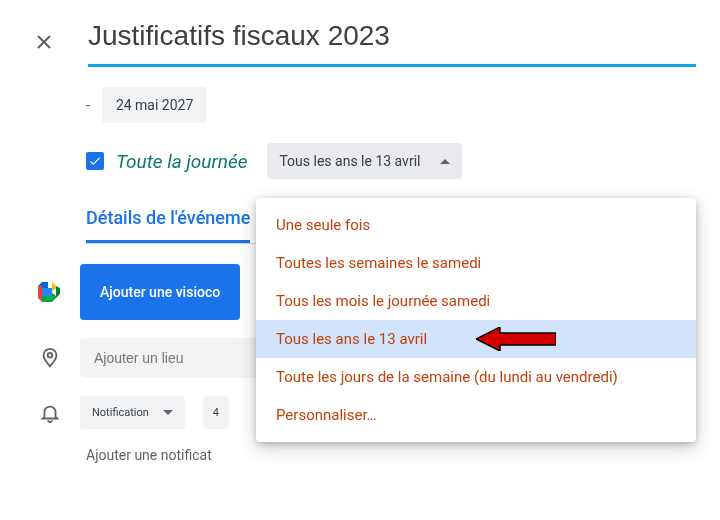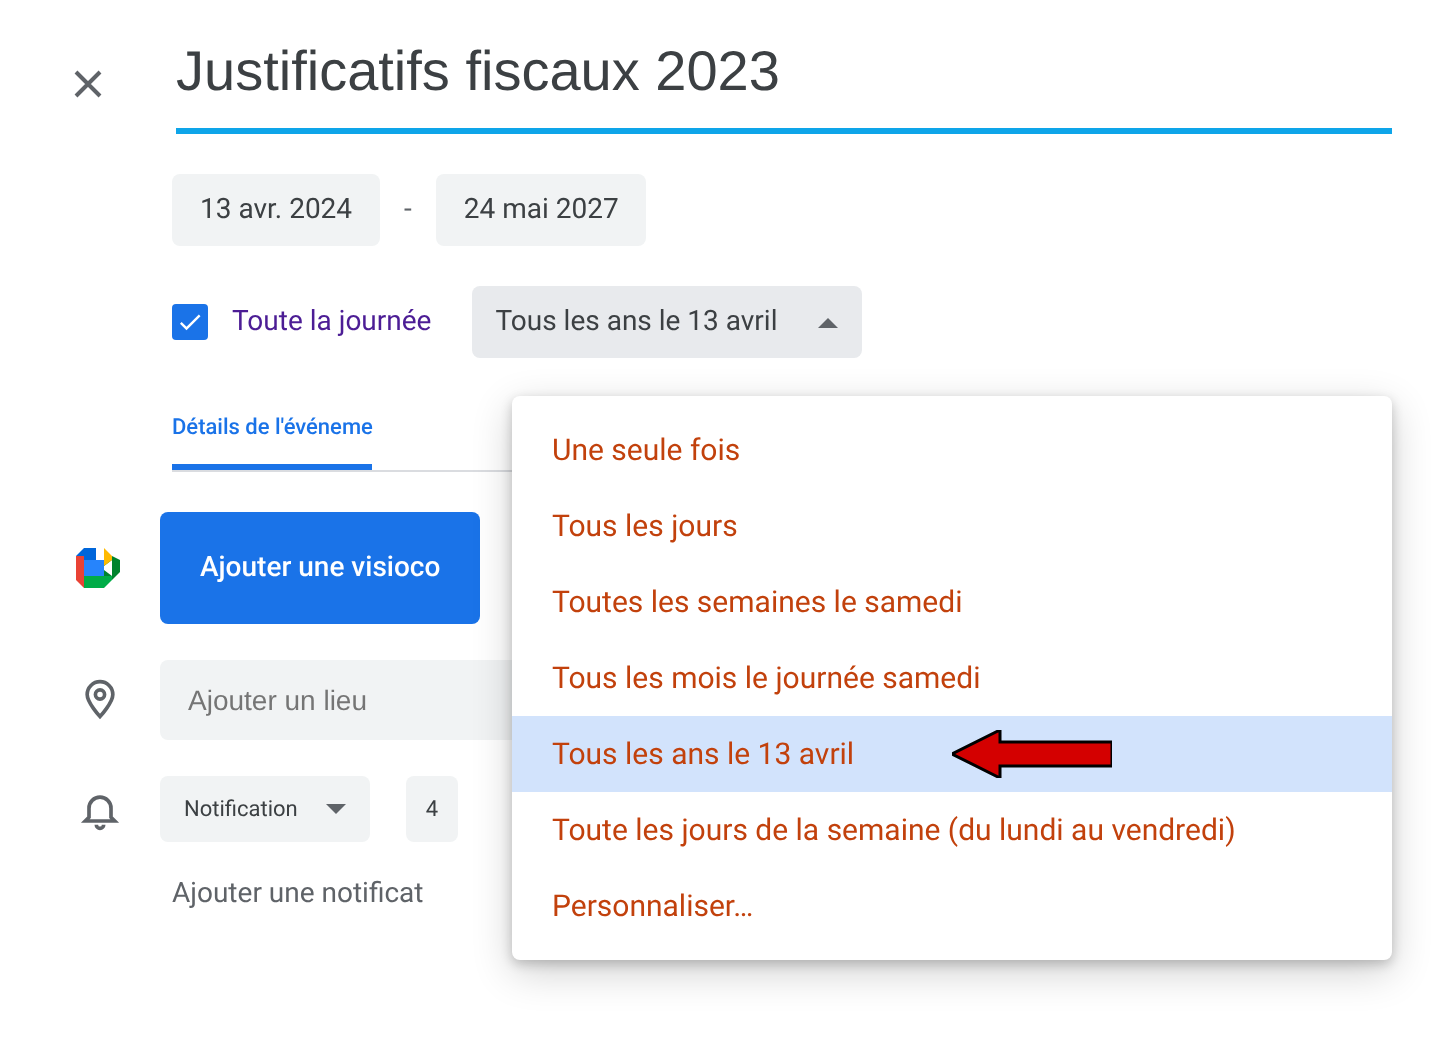--- a/index.html
+++ b/index.html
@@ -69,21 +69,21 @@
     width: 18px;
     height: 18px;
     background: #1a73e8;
     border-radius: 2px;
     display: flex;
     align-items: center;
     justify-content: center;
     cursor: pointer;
   }
   .checkbox svg { width: 14px; height: 14px; fill: #fff; }
-  .allday-label { font-size: 14px; color: #4c1d95; }
+  .allday-label { font-size: 19px; color: #0f766e; font-style: italic; }
   .recurrence-chip {
     background: #e8eaed;
     border-radius: 4px;
     padding: 10px 12px;
     font-size: 14px;
     color: #3c4043;
     display: flex;
     align-items: center;
     gap: 20px;
     cursor: pointer;
@@ -97,21 +97,21 @@
   }
   .tabs {
     display: flex;
     gap: 24px;
     border-bottom: 1px solid #dadce0;
     margin-bottom: 20px;
     width: 560px;
   }
   .tab {
     padding: 0 0 12px 0;
-    font-size: 11px;
+    font-size: 18px;
     font-weight: 500;
     color: #1a73e8;
     border-bottom: 3px solid #1a73e8;
     cursor: pointer;
   }
   .row {
     display: flex;
     align-items: center;
     gap: 18px;
     margin-bottom: 18px;
@@ -209,21 +209,20 @@
   <div class="close-btn">
     <svg viewBox="0 0 24 24" fill="none" stroke="currentColor" stroke-width="2">
       <path d="M18 6L6 18M6 6l12 12"></path>
     </svg>
   </div>
   <input class="title-input" value="Justificatifs fiscaux 2023" style="">
 </div>
 
 <div class="content">
   <div class="date-row">
-    <div class="date-chip">13 avr. 2024</div>
     <div class="date-sep">-</div>
     <div class="date-chip">24 mai 2027</div>
   </div>
 
   <div class="allday-row">
     <div class="checkbox">
       <svg viewBox="0 0 24 24">
           <path d="M9 16.17L4.83 12l-1.42 1.41L9 19 21 7l-1.41-1.41z"></path>
         </svg>
     </div>
@@ -276,21 +275,20 @@
     <div class="notif-select" style="padding:10px 10px;">
       <span>4</span>
     </div>
   </div>
 
   <div class="add-notif-link">Ajouter une notificat</div>
 </div>
 
 <div class="dropdown">
   <div class="dropdown-item">Une seule fois</div>
-  <div class="dropdown-item">Tous les jours</div>
   <div class="dropdown-item">Toutes les semaines le samedi</div>
   <div class="dropdown-item">Tous les mois le journée samedi</div>
   <div class="dropdown-item selected">
     <span>Tous les ans le 13 avril</span>
     <span class="arrow-pointer">
       <svg width="80" height="24" viewBox="0 0 80 24">
         <polygon points="0,12 24,0 24,6 80,6 80,18 24,18 24,24" fill="#d40000" stroke="#000" stroke-width="1.5"></polygon>
       </svg>
     </span>
   </div>

